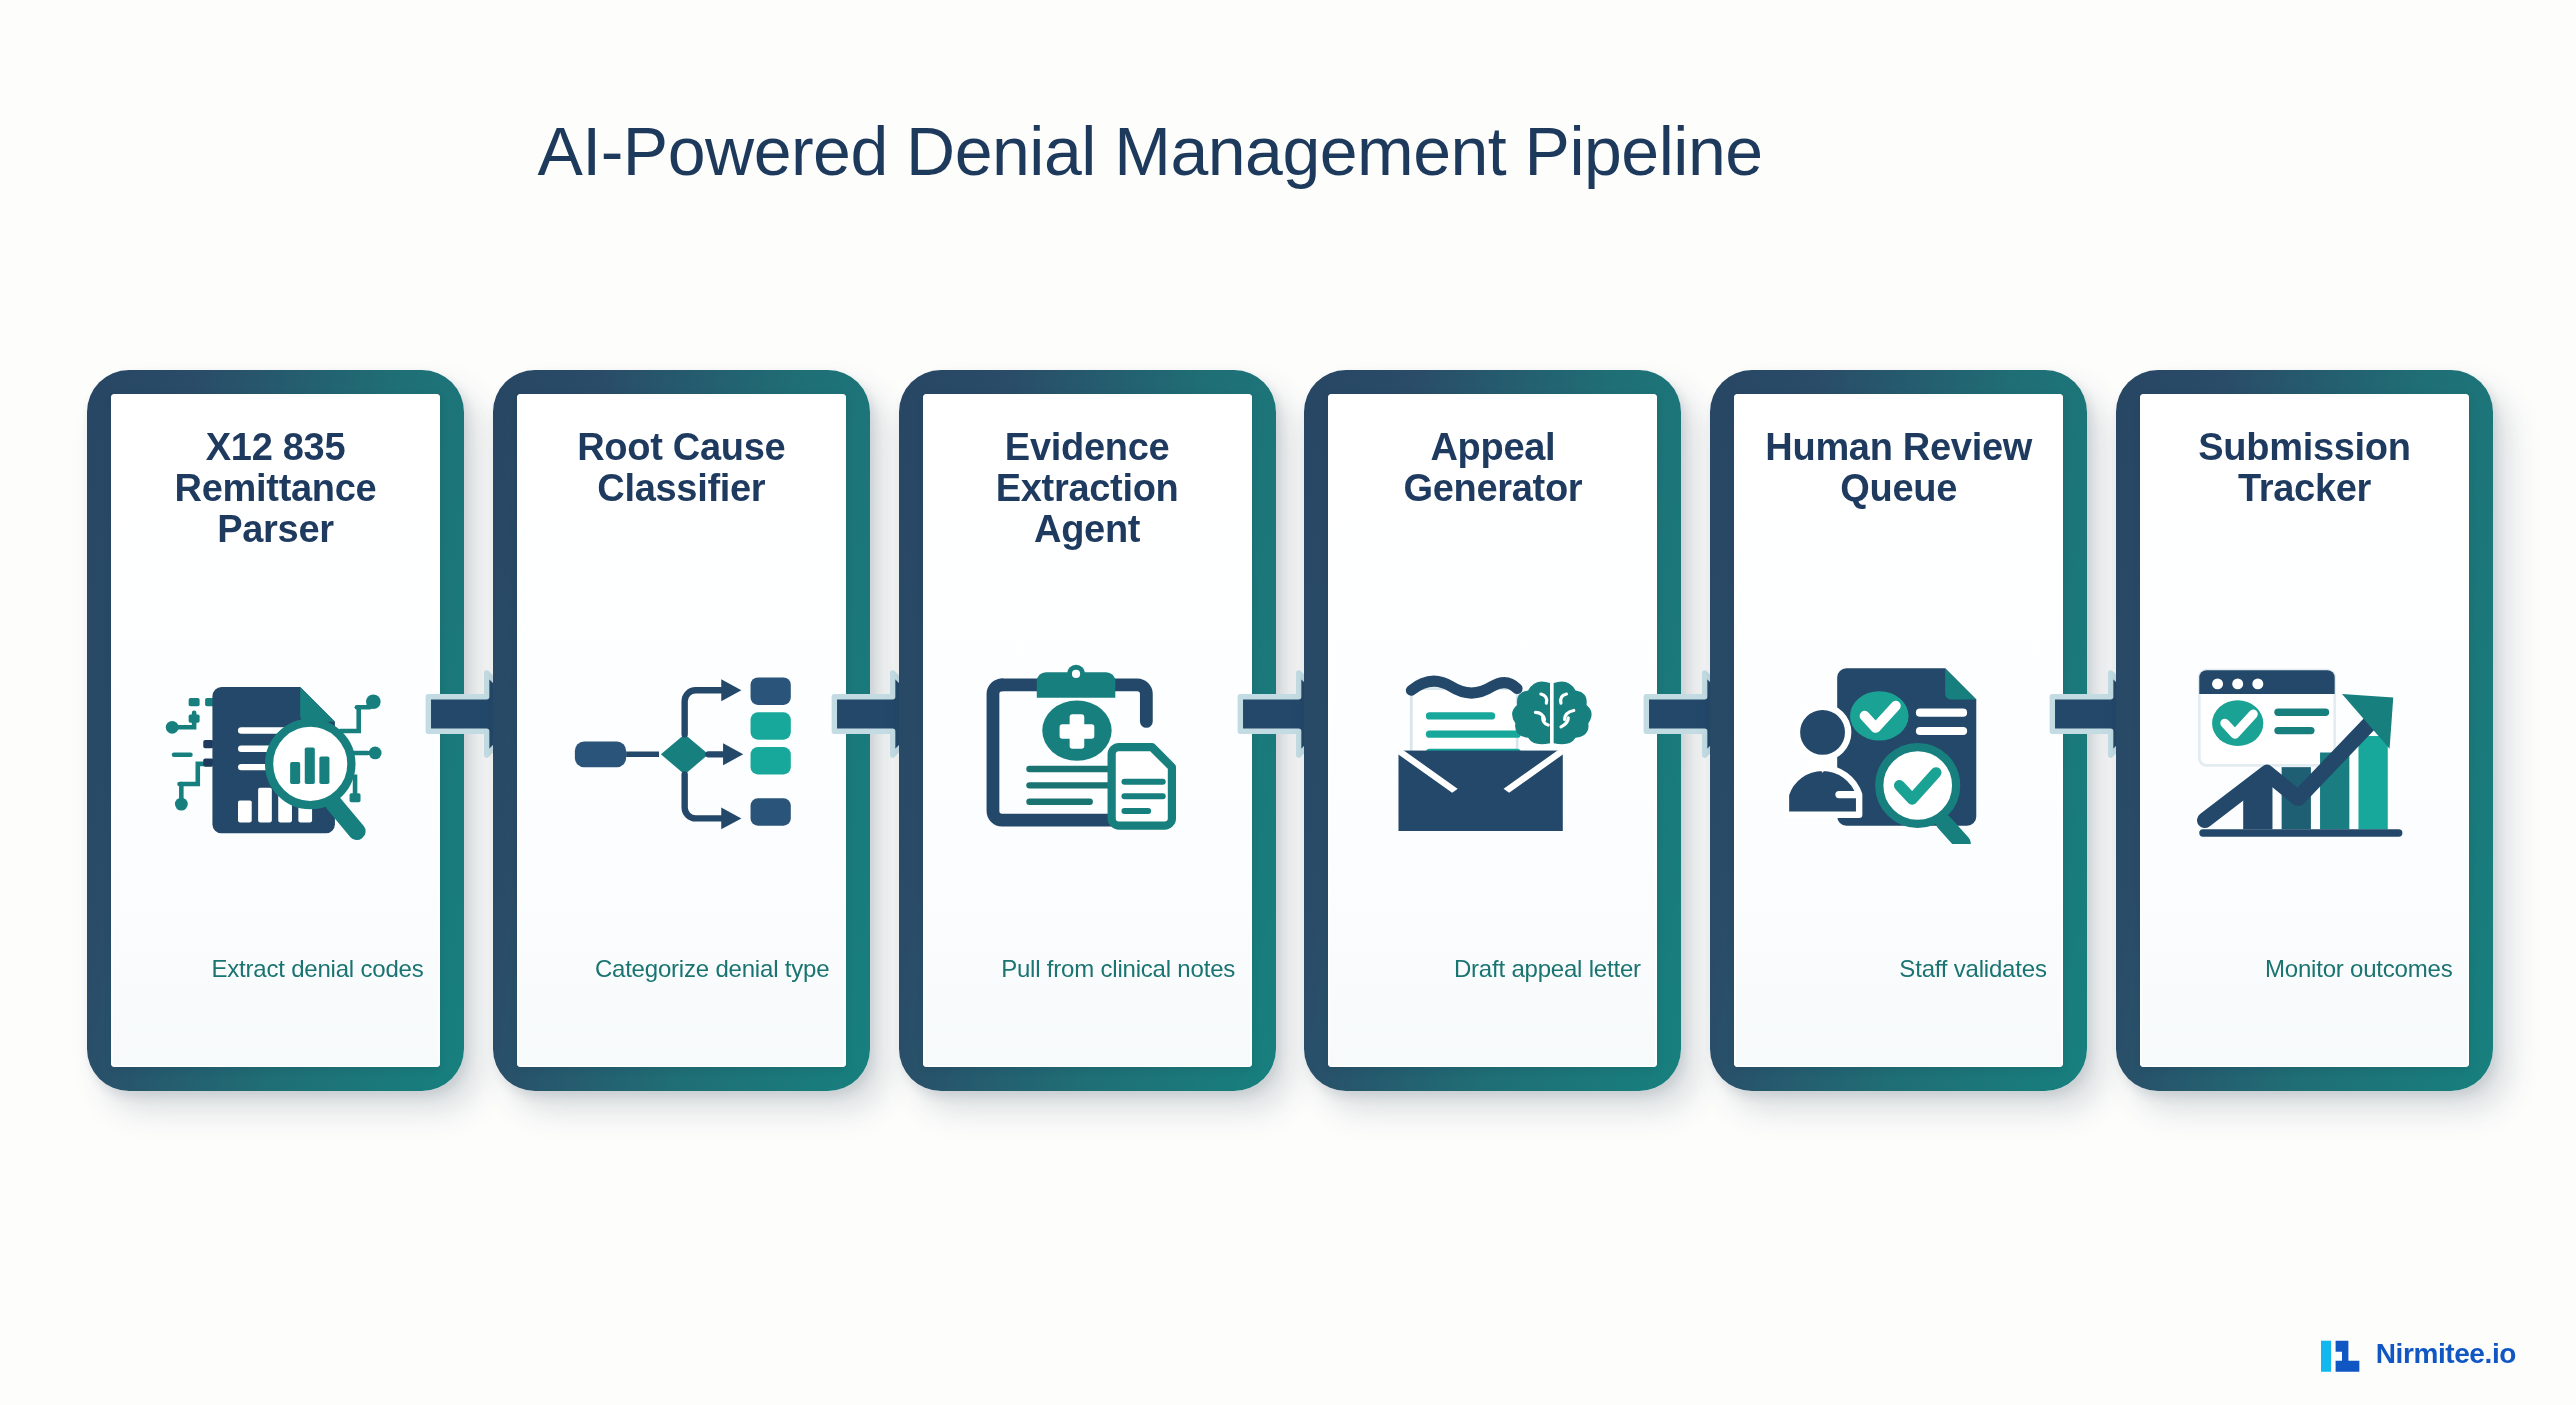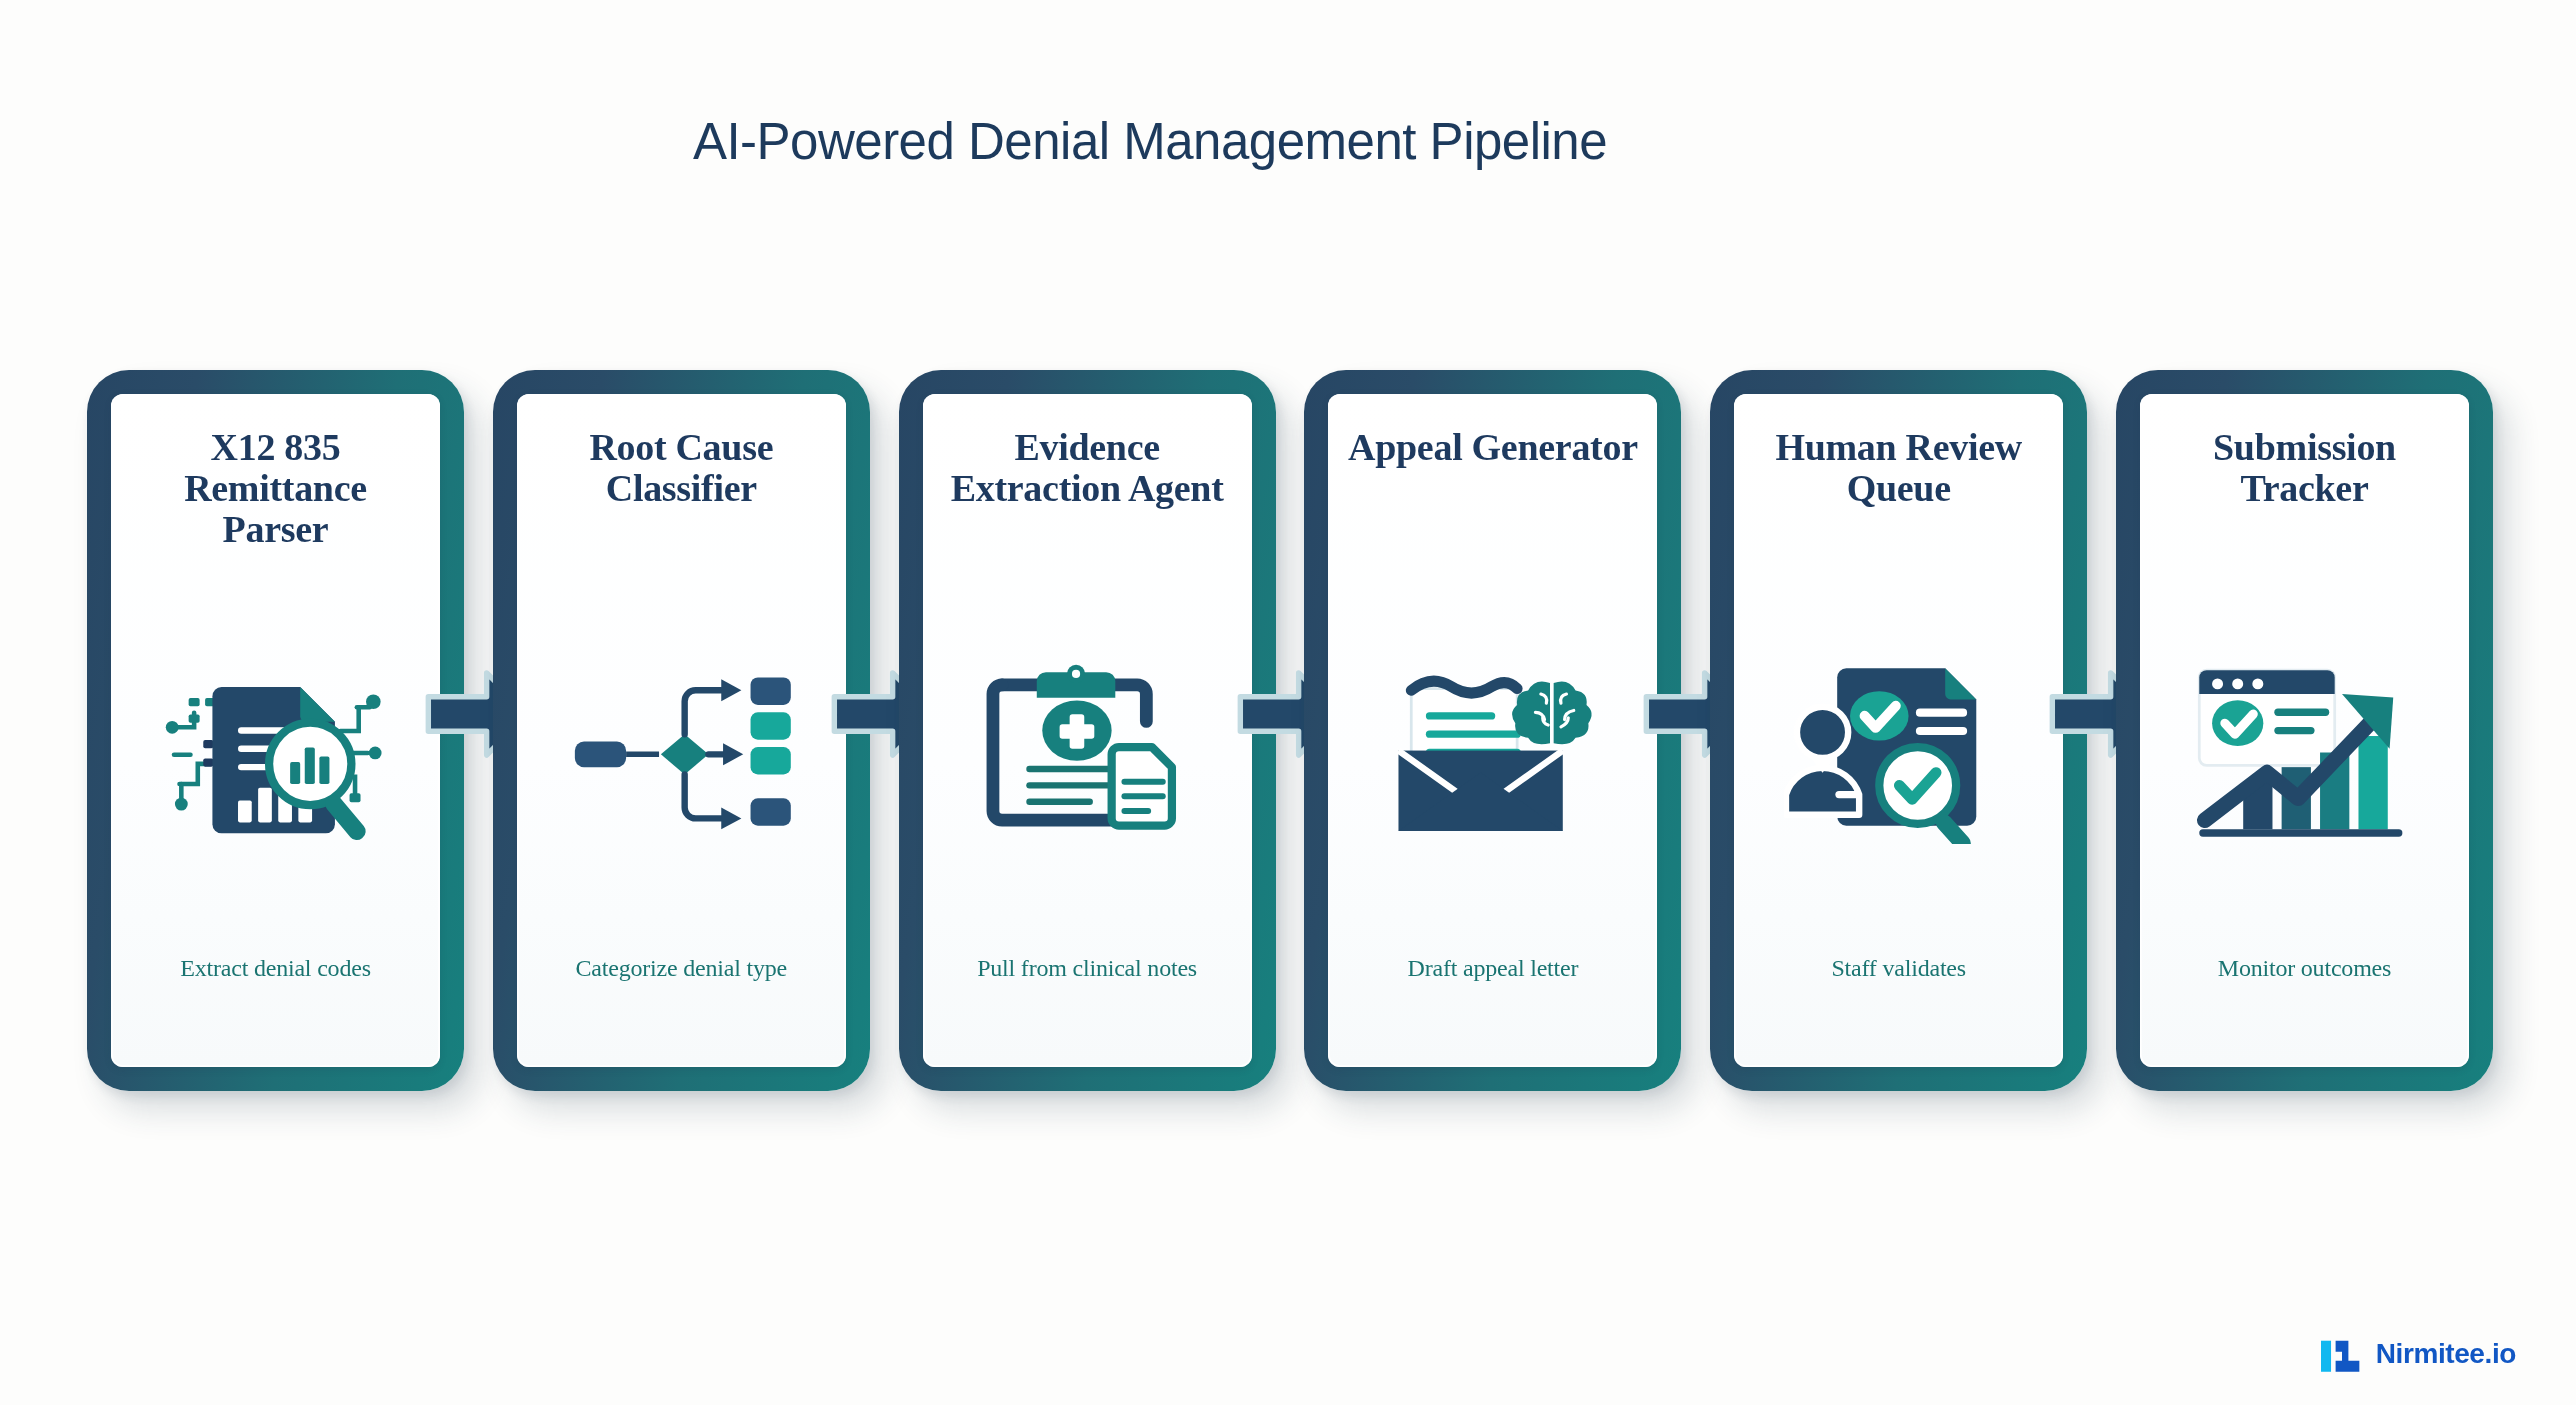--- a/index.html
+++ b/index.html
@@ -14,21 +14,21 @@
     position: relative;
   }
 
   
   #page-title {
     position: absolute;
     top: 112px;
     left: 0;
     width: 2300px;
     text-align: center;
-    font-size: 51px;
+    font-size: 68px;
     font-weight: 400;
     letter-spacing: -0.5px;
     color: #1d3a5c;
     white-space: nowrap;
   }
 
   
   #pipeline {
     position: absolute;
     top: 370px;
@@ -54,28 +54,27 @@
     padding: 24px;
     background: linear-gradient(100deg, #274664 0%, #2a4c68 22%, #1f6f76 62%, #17807e 100%);
     box-shadow: 16.5px 20px 31px rgba(40,60,80,0.16),
                 3.7px 5.5px 9.1px rgba(40,60,80,0.10);
   }
   .card-inner {
     position: relative;
     width: 100%;
     height: 100%;
     background: linear-gradient(180deg, #ffffff 0%, #fdfeff 55%, #f7fafb 100%);
-    border-radius: 12px;
+    border-radius: 4px;
     box-shadow: inset 0 0 0 1.8px rgba(255,255,255,0.9),
                 0 2.7px 7.3px rgba(30,50,70,0.13);
     display: flex;
     flex-direction: column;
-    align-items: center;
+    align-items: flex-end;
     padding: 27.4px 16.5px 24px 16.5px;
-    font-family: Liberation Serif, serif;
   }
 
   .card-title {
     font-size: 38px;
     line-height: 1.08;
     font-weight: 700;
     color: #1e3a5f;
     text-align: center;
     letter-spacing: -0.3px;
     margin-top: 5.5px;

